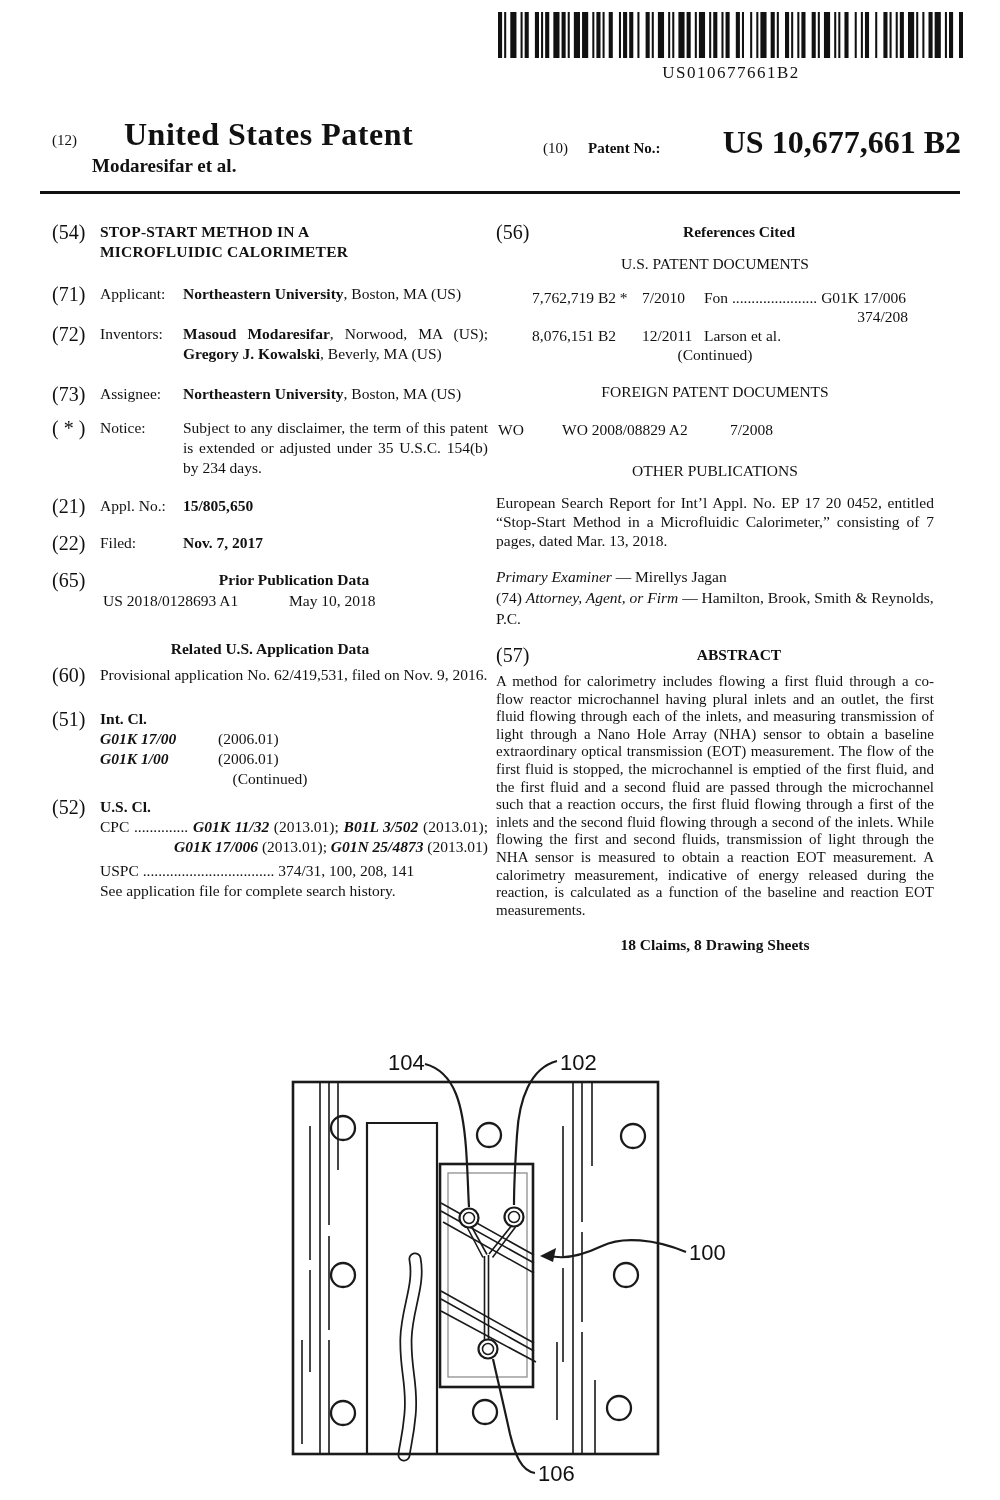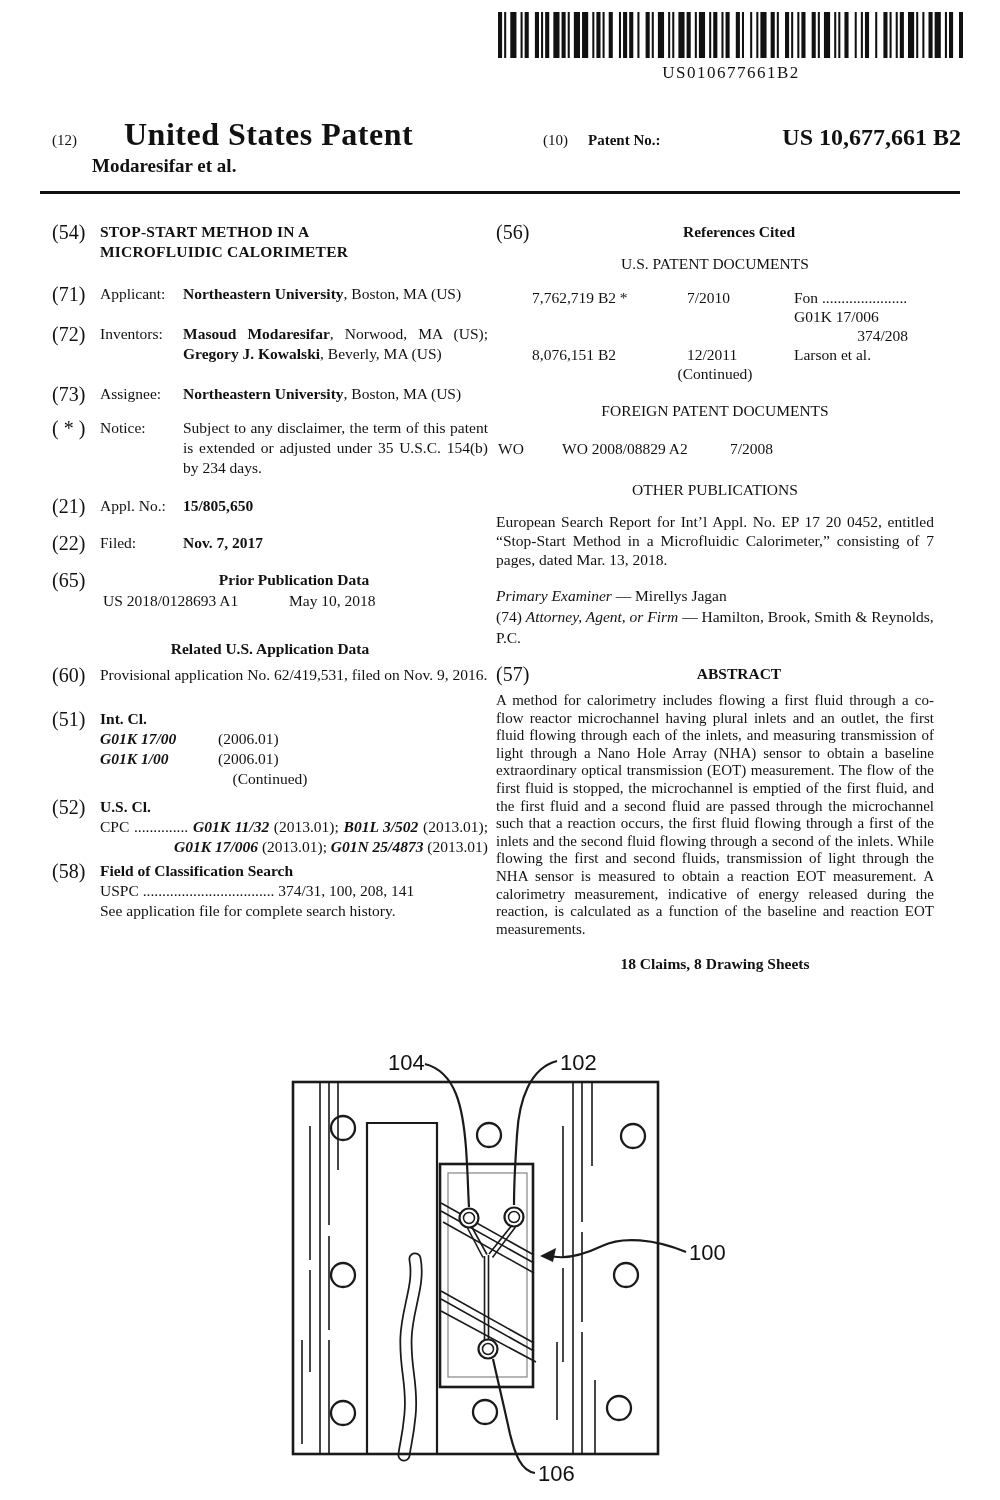--- a/index.html
+++ b/index.html
@@ -11,21 +11,21 @@
   
   .header-left{position:absolute;left:52px;top:116px;}
   .hl-row{display:flex;align-items:baseline;}
   .kind{font-size:15px;margin-right:10px;}
   .big-title{font-size:32px;font-weight:bold;letter-spacing:.5px;margin-left:37px;}
   .authors{font-size:19px;font-weight:bold;margin-left:40px;margin-top:2px;}
   .header-right{position:absolute;left:543px;top:124px;width:418px;}
   .hr-row{display:flex;align-items:baseline;margin-bottom:4px;}
   .hr-label{font-size:15px;font-weight:bold;margin-left:10px;}
   .hr-val{flex:1;text-align:right;font-weight:bold;}
-  .patno{font-size:24px;}
+  .patno{font-size:32px;}
   .patdate{font-size:21px;}
   .rule{position:absolute;left:40px;top:191px;width:920px;height:3px;background:#111;}
   
   .col{position:absolute;top:222px;font-size:15.5px;line-height:20px;}
   .col-left{left:52px;width:436px;}
   .col-right{left:496px;width:438px;}
   .sec{display:flex;}
   .num{width:48px;flex:none;font-size:20px;}
   .lbl{width:83px;flex:none;}
   .val{flex:1;text-align:justify;}
@@ -37,21 +37,21 @@
   .headc{flex:1;text-align:center;font-weight:bold;}
   .pubrow{display:flex;margin-left:51px;margin-top:1px;}
   .pubno{width:186px;}
   .relhead{text-align:center;font-weight:bold;}
   .iclrow{display:flex;margin-left:48px;}
   .iclcode{width:118px;}
   .cpcblock{margin-left:48px;text-align:justify;text-align-last:right;}
   .fldline{margin-left:48px;white-space:nowrap;}
   
   .subhead{text-align:center;margin:0 0 14px 0;}
-  .refrow{display:flex;padding-left:36px;line-height:19px;gap:45px;}
+  .refrow{display:flex;padding-left:36px;line-height:19px;}
   .rp{width:110px;flex:none;}
   .rd{width:62px;flex:none;}
   .rn{flex:1;}
   .cls2{text-align:right;padding-right:26px;line-height:19px;}
   .cont{text-align:center;line-height:19px;}
   .forrow{display:flex;padding-left:2px;line-height:19px;}
   .fc{width:64px;flex:none;}
   .fn{width:168px;flex:none;}
   .para{text-align:justify;line-height:19px;}
   .exam{line-height:21px;}
@@ -233,24 +233,20 @@
 
     <div style="margin-bottom:4px">
       <div class="sec">
         <span class="num">(52)</span>
         <span class="b">U.S. Cl.</span>
       </div>
       <div class="cpcblock"><span>CPC .............. </span><span class="bi">G01K 11/32</span><span> (2013.01); </span><span class="bi">B01L 3/502</span><span> (2013.01); </span><span class="bi">G01K 17/006</span><span> (2013.01); </span><span class="bi">G01N 25/4873</span><span> (2013.01)</span></div>
     </div>
 
     <div>
-      <div class="sec">
-        <span class="num">(58)</span>
-        <span class="b">Field of Classification Search</span>
-      </div>
       <div class="fldline">USPC .................................. 374/31, 100, 208, 141</div>
       <div style="margin-left:48px">See application file for complete search history.</div>
     </div>
   </div>
 
   <div class="col col-right">
 
     <div class="sec" style="margin-bottom:12px">
       <span class="num">(56)</span>
       <span class="headc">References Cited</span>

